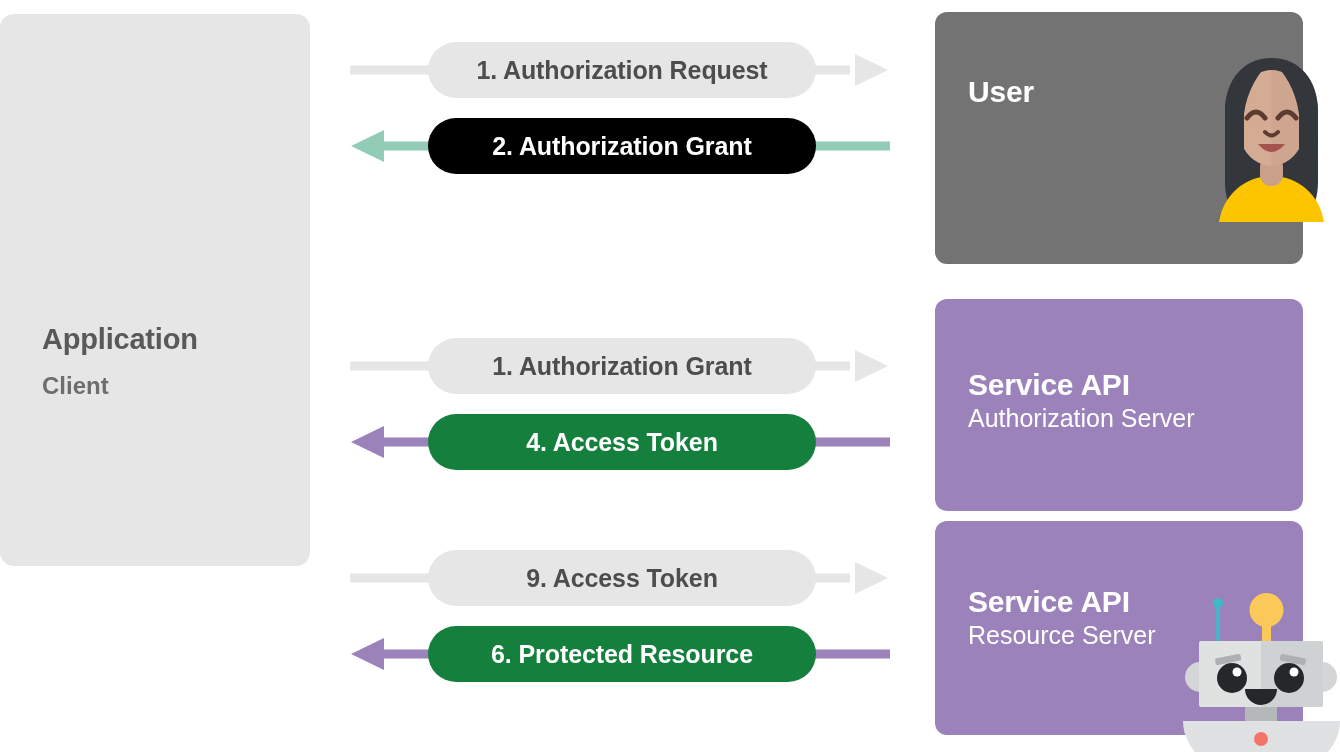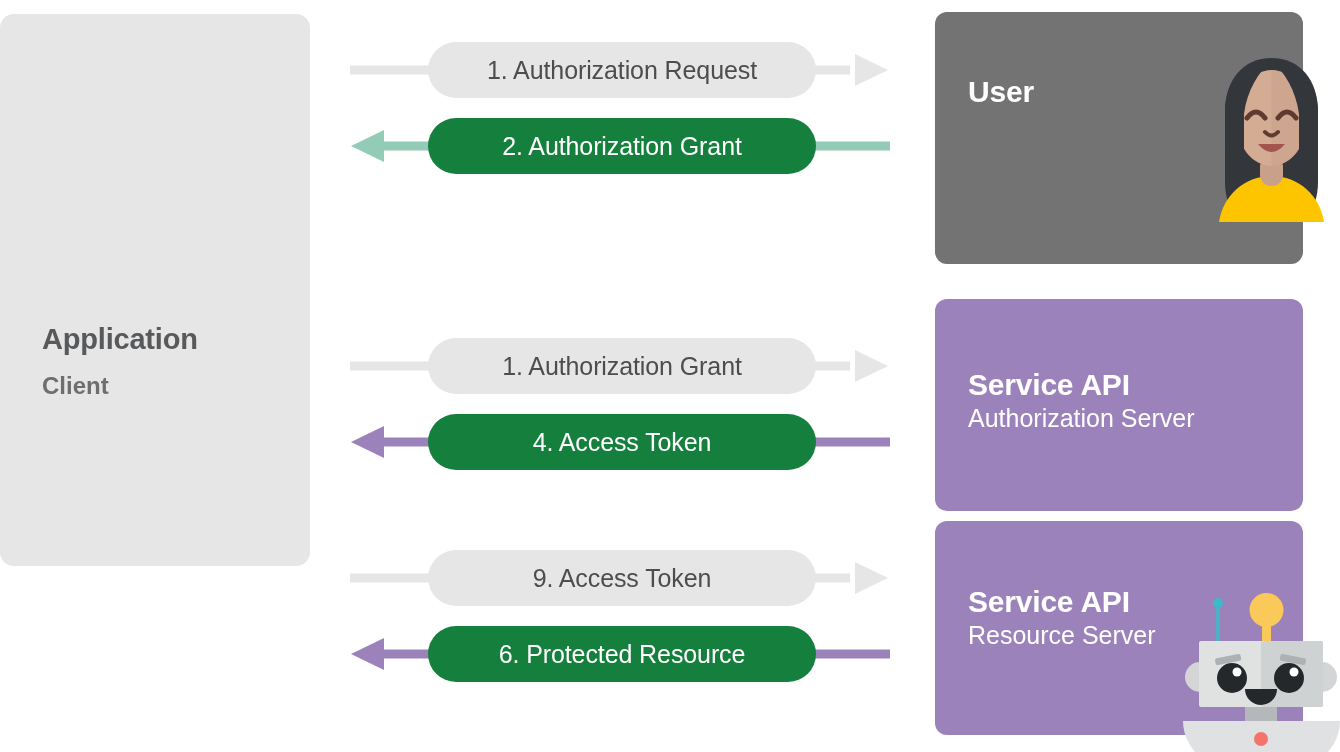--- a/index.html
+++ b/index.html
@@ -68,27 +68,27 @@
     width: 388px;
     height: 56px;
     border-radius: 28px;
     display: flex;
     align-items: center;
     justify-content: center;
     box-sizing: border-box;
   }
   .pill-label {
     font-size: 25px;
-    font-weight: normal;
+    font-weight: bold;
     letter-spacing: -0.1px;
     white-space: nowrap;
   }
   .pill.gray { background: #e6e6e6; }
   .pill.gray .pill-label { color: #4d4d4f; }
-  .pill.teal { background: #15803d; }
+  .pill.teal { background: #000000; }
   .pill.teal .pill-label { color: #ffffff; }
   .pill.purple { background: #15803d; text-align: right; }
   .pill.purple .pill-label { color: #ffffff; }
 
   
   .side-panel {
     position: absolute;
     left: 935px;
     width: 368px;
     border-radius: 12px;

